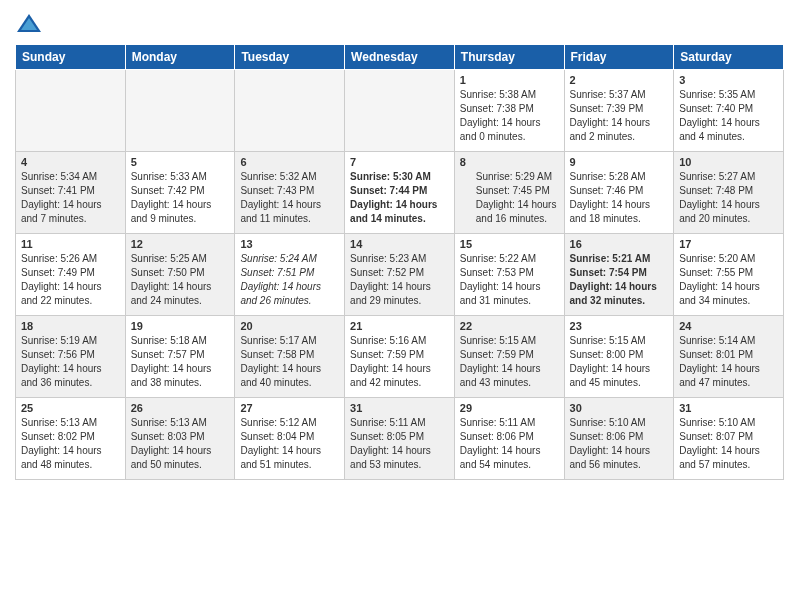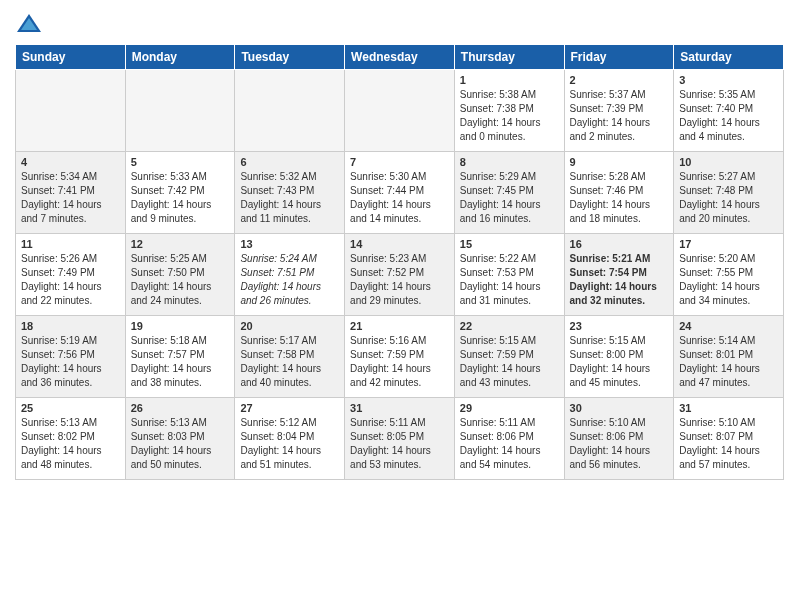--- a/index.html
+++ b/index.html
@@ -173,28 +173,28 @@
           </td>
           <td class="shaded">
             <span class="day-number">6</span>
             <div class="day-info" style="white-space: pre-line;">Sunrise: 5:32 AM
 Sunset: 7:43 PM
 Daylight: 14 hours
 and 11 minutes.</div>
           </td>
           <td>
             <span class="day-number">7</span>
-            <div class="day-info" style="white-space: pre-line;">Sunrise: 5:30 AM
+            <div class="day-info" style="white-space: pre-line; font-weight: bold;">Sunrise: 5:30 AM
 Sunset: 7:44 PM
 Daylight: 14 hours
 and 14 minutes.</div>
           </td>
           <td class="shaded">
             <span class="day-number">8</span>
-            <div class="day-info" style="white-space: pre-line;">Sunrise: 5:29 AM
+            <div class="day-info" style="white-space: pre-line; margin-left: 16px;">Sunrise: 5:29 AM
 Sunset: 7:45 PM
 Daylight: 14 hours
 and 16 minutes.</div>
           </td>
           <td>
             <span class="day-number">9</span>
             <div class="day-info" style="white-space: pre-line;">Sunrise: 5:28 AM
 Sunset: 7:46 PM
 Daylight: 14 hours
 and 18 minutes.</div>

